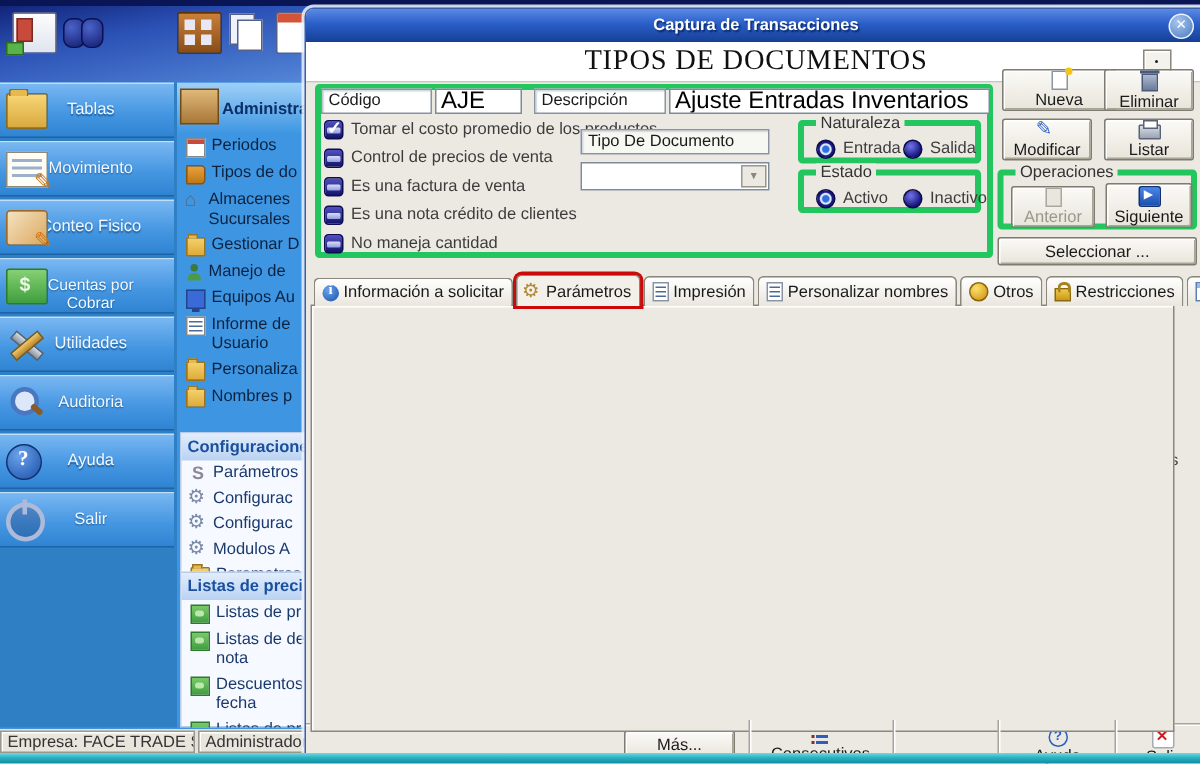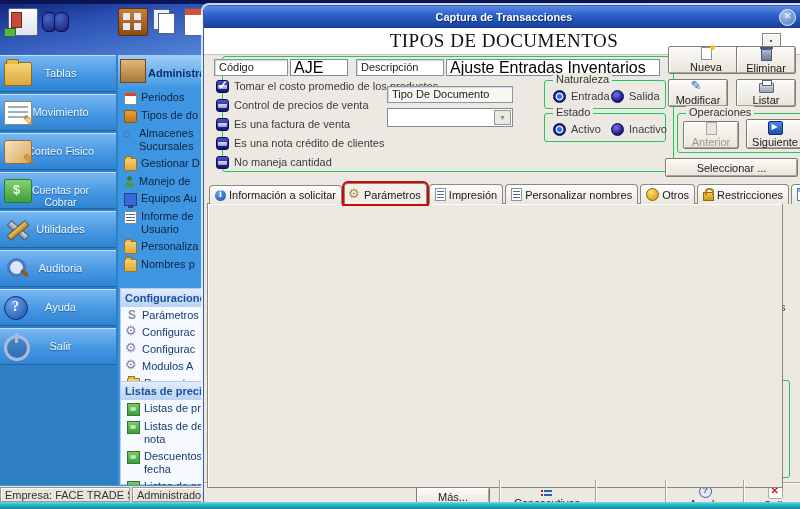--- a/index.html
+++ b/index.html
@@ -90,21 +90,21 @@
      background:linear-gradient(180deg,#5a8ae4 0%,#2a5ec8 45%,#173f96 100%);
      display:flex;align-items:center;justify-content:center;color:#fff;font-weight:bold;text-shadow:1px 1px 1px #0a2a6a;}
   .dlg-close{position:absolute;right:8px;top:3px;width:15px;height:15px;border-radius:50%;border:1px solid #eef4fc;
      background:radial-gradient(circle at 35% 30%,#a8c6ee,#4a7ac2);color:#fff;font-size:9px;line-height:13px;text-align:center;cursor:pointer;}
   .dlg-head{position:absolute;left:0;top:22px;width:100%;height:26px;background:#fff;border-bottom:1px solid #c8c5ba;
      display:flex;align-items:center;justify-content:center;}
   .dlg-head .h{font-family:"Liberation Serif",serif;font-size:19px;letter-spacing:.5px;color:#101010;}
   .dots-btn{position:absolute;left:558px;top:27px;width:17px;height:28px;background:#f4f2ec;border:1px solid #8a887c;box-shadow:inset 1px 1px 0 #fff;cursor:pointer;}
   .dots-btn i{position:absolute;left:7px;width:2px;height:2px;background:#222;border-radius:50%;}
   
-  .gbox{position:absolute;border:1px solid #22c55e;border-radius:3px;box-sizing:border-box;margin-left:12px;}
+  .gbox{position:absolute;border:4px solid #22c55e;border-radius:3px;box-sizing:border-box;}
   .gt{position:absolute;top:-8px;left:8px;background:#ece9e2;padding:0 3px;color:#333;white-space:nowrap;}
   .lb{position:absolute;background:#fff;border:1px solid #8a93a2;box-shadow:inset 1px 1px 1px #cfd6e0;padding:1px 4px;color:#1a1a1a;box-sizing:border-box;white-space:nowrap;overflow:hidden;height:17px;}
   .tin{position:absolute;background:#fff;border:1px solid #7f8a99;padding:1px 3px;box-sizing:border-box;font-family:inherit;font-size:16px;height:17px;}
   .crow{position:absolute;display:flex;gap:5px;align-items:flex-start;color:#3c3c3c;cursor:pointer;}
   .cb{position:relative;width:13px;height:13px;border-radius:3px;border:1px solid #0c0c52;background:linear-gradient(180deg,#5050c0,#14146a);box-sizing:border-box;flex:none;}
   .cb::before{content:"";position:absolute;left:1px;right:1px;top:4px;height:4px;background:linear-gradient(180deg,#e8ecff,#9aa6e8);opacity:.92;border-radius:1px;}
   .cb.checked::after{content:"✓";position:absolute;left:1px;top:-3px;color:#fff;font-size:12px;font-weight:bold;}
   .cb.dis{background:linear-gradient(180deg,#9a9ab8,#62627e);border-color:#50506a;}
   .rd{position:relative;width:13px;height:13px;border-radius:50%;border:1px solid #0a0a48;background:radial-gradient(circle at 38% 32%,#6a6ae0 8%,#1c1c86 65%,#0c0c55);box-sizing:border-box;flex:none;}
   .rd.sel{background:radial-gradient(circle at 50% 50%,#2f6fe0 0 26%,#dce6ff 38% 46%,#1a1a80 56%);}

